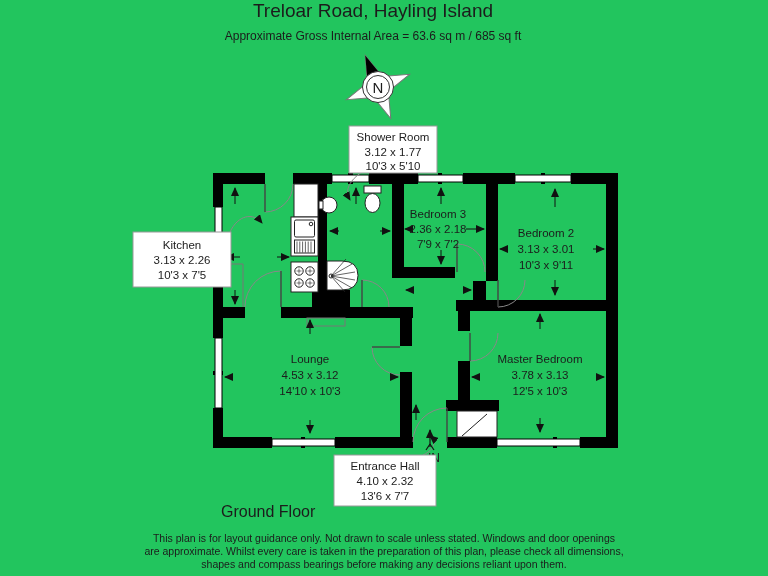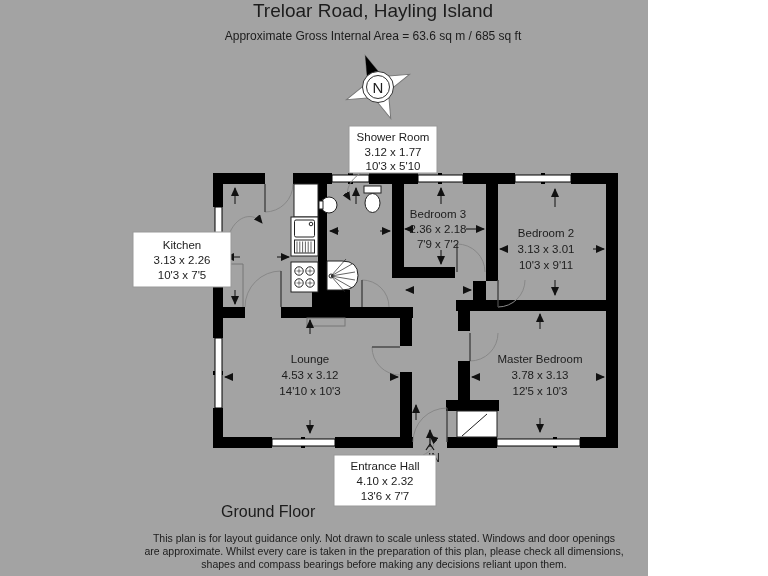--- a/index.html
+++ b/index.html
@@ -1,16 +1,16 @@
 <!DOCTYPE html>
 <html><head>
 <meta charset="utf-8">
 <style>
   html,body{margin:0;padding:0;background:#ffffff;}
-  #stage{position:relative;width:648px;height:576px;background:#a3a3a3;overflow:hidden;
+  #stage{position:relative;width:768px;height:576px;background:#22c55e;overflow:hidden;
          font-family:"Liberation Sans",sans-serif;}
   svg text{font-family:"Liberation Sans",sans-serif;fill:#1c1c1c;}
   .title{font-size:19px;}
   .subtitle{font-size:12px;}
   .room{font-size:11.5px;}
   .small{font-size:10.5px;}
   .floor{font-size:16px;}
   .in{font-size:12px;}
   .north{font-size:15px;}
 </style>

